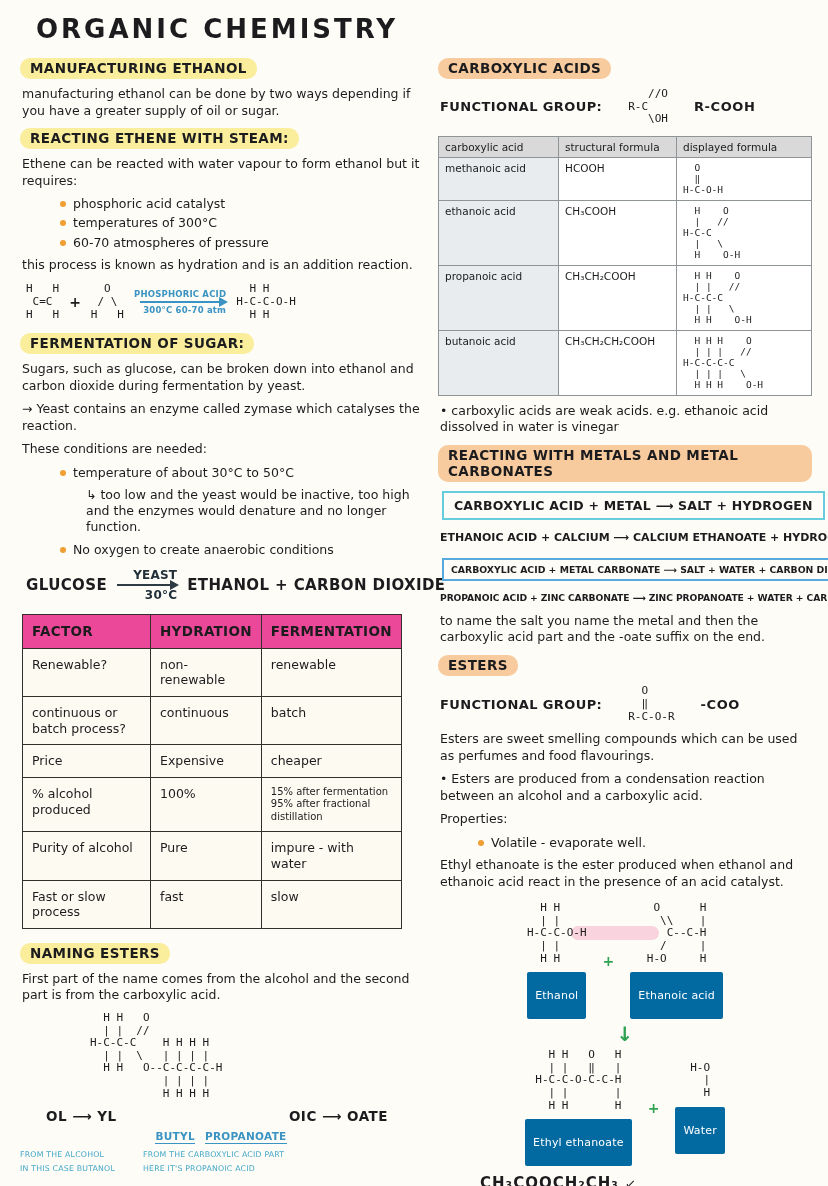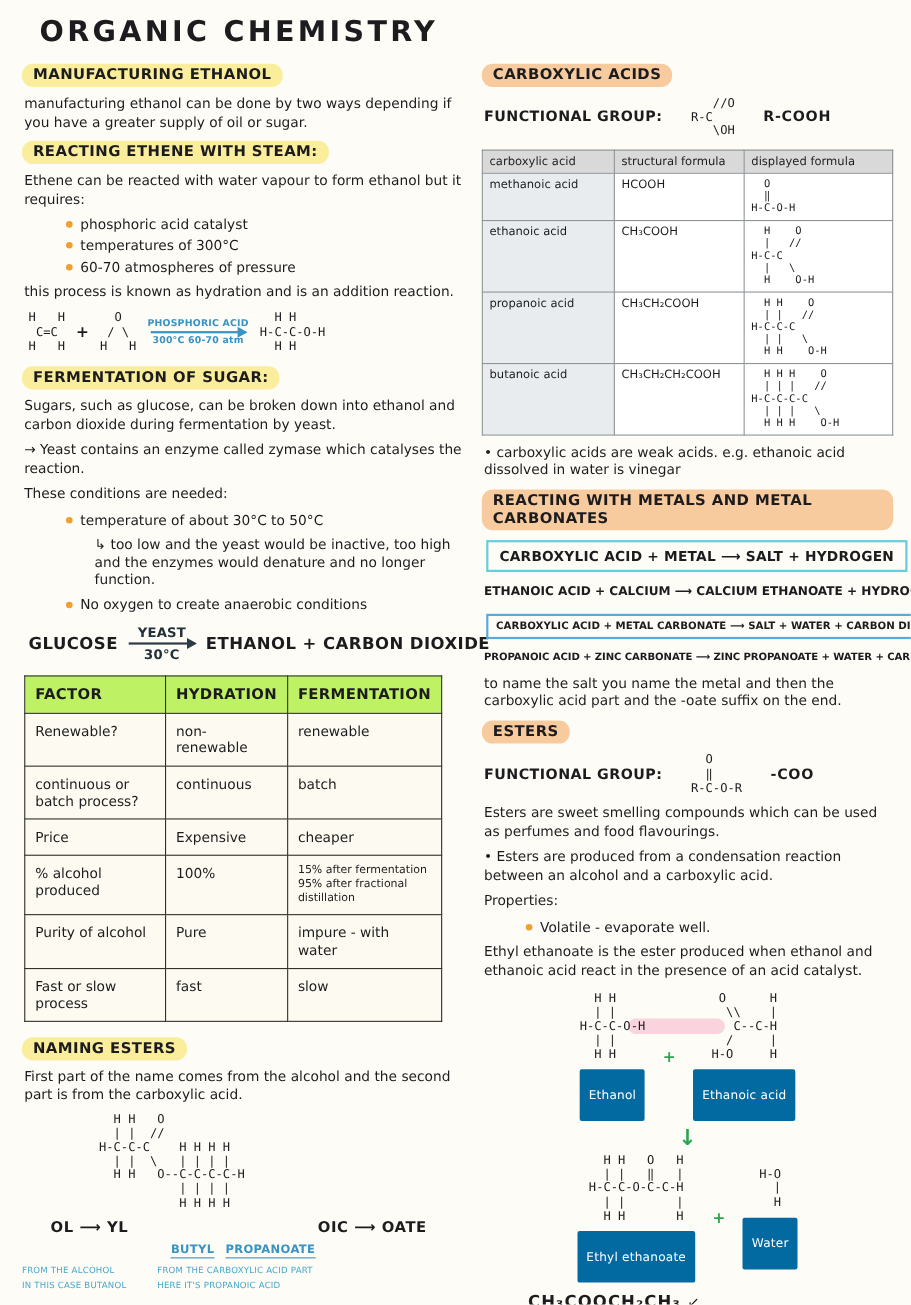--- a/index.html
+++ b/index.html
@@ -16,31 +16,31 @@
 .para{line-height:1.32;margin:2px 0 7px 2px}
 .bullets{list-style:none;margin:1px 0 6px 40px}
 .bullets li{position:relative;padding-left:13px;margin-bottom:3px;line-height:1.3}
 .bullets li::before{content:"";position:absolute;left:0;top:5px;width:6px;height:6px;border-radius:50%;background:#f0a032}
 .sub{margin:0 0 6px 66px;line-height:1.3}
 .struct{font-family:"DejaVu Sans Mono",monospace;font-size:11px;line-height:1.15;white-space:pre;background:transparent}
 .struct.tiny{font-size:9.5px;line-height:1.18}
 .rxn{display:flex;align-items:center;gap:10px;margin:10px 0 12px 6px}
 .plus{font-size:14px;font-weight:700}
 .green{color:#2fa352}
-.rxn-arrow{display:flex;flex-direction:column;align-items:center;gap:2px}
+.rxn-arrow{display:flex;flex-direction:column;align-items:flex-end;gap:2px}
 .arrow-label{font-size:8.5px;color:#3a93c2;font-weight:700;letter-spacing:.2px;white-space:nowrap}
 .arrow-label.dark{color:#22303a;font-size:12px;font-weight:700}
 .shaft{position:relative;height:2px;background:#2c3b44;width:86px}
 .shaft::after{content:"";position:absolute;right:-2px;top:-4px;border-left:9px solid #2c3b44;border-top:5px solid transparent;border-bottom:5px solid transparent}
 .shaft.blue{background:#3a93c2}
 .shaft.blue::after{border-left-color:#3a93c2}
 .shaft.w60{width:60px}
 .eq-big{font-size:15px;font-weight:600;letter-spacing:.4px;white-space:nowrap}
 table.factor{border-collapse:collapse;margin:12px 0 14px 2px;background:#fdfaf1}
-.factor th{background:#bef264;font-size:13.5px;text-align:left;font-weight:700;letter-spacing:.3px}
+.factor th{background:#ec4899;font-size:13.5px;text-align:left;font-weight:700;letter-spacing:.3px}
 .factor th,.factor td{border:1.6px solid #33302b;padding:8px 9px;vertical-align:top;line-height:1.25}
 .factor th:nth-child(1){width:128px}
 .factor th:nth-child(2){width:103px}
 .factor th:nth-child(3){width:120px}
 .factor td.small{font-size:10px}
 table.acids{border-collapse:collapse;width:100%;font-size:10.5px;margin:10px 0 7px;background:#fff}
 .acids th{background:#d9d9d9;font-weight:400;text-align:left}
 .acids th,.acids td{border:1px solid #8f9497;padding:4px 6px;vertical-align:top}
 .acids td.name{background:#e8ecee;width:120px}
 .acids td.formula{width:118px}

